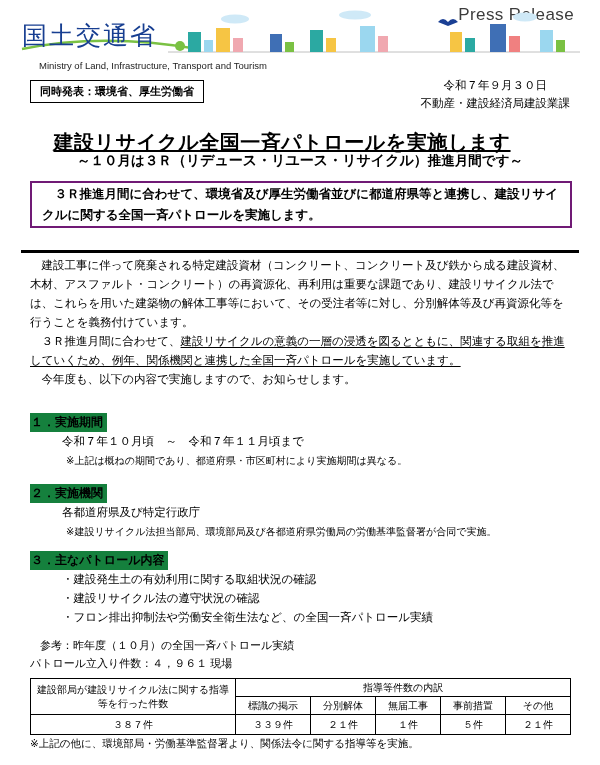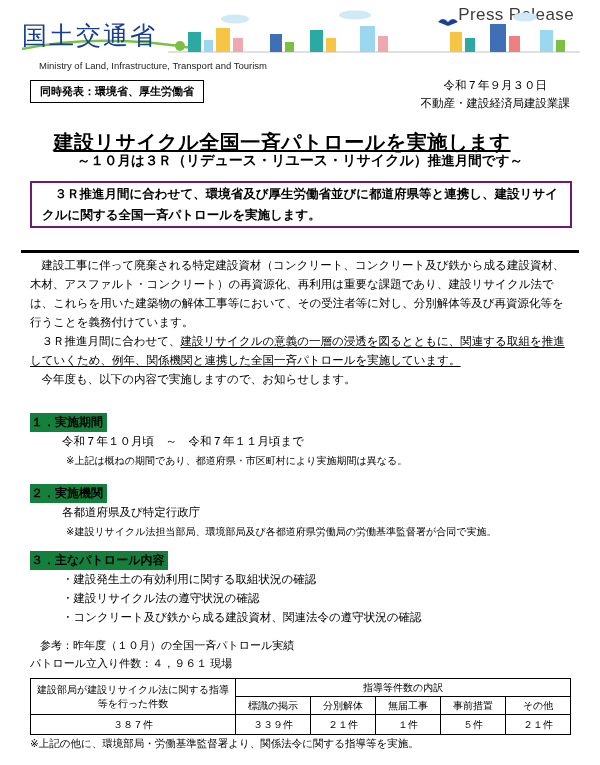--- a/index.html
+++ b/index.html
@@ -98,21 +98,21 @@
   <div class="section sec2">
     <div class="sec-heading"><span class="hl">２．実施機関</span></div>
     <div class="sec-line">各都道府県及び特定行政庁</div>
     <div class="sec-note">※建設リサイクル法担当部局、環境部局及び各都道府県労働局の労働基準監督署が合同で実施。</div>
   </div>
 
   <div class="section sec3">
     <div class="sec-heading"><span class="hl">３．主なパトロール内容</span></div>
     <div class="sec-line">・建設発生土の有効利用に関する取組状況の確認</div>
     <div class="sec-line">・建設リサイクル法の遵守状況の確認</div>
-    <div class="sec-line">・コンクリート及び鉄から成る建設資材、関連法令の遵守状況の確認</div>
+    <div class="sec-line">・フロン排出抑制法や労働安全衛生法など、の全国一斉パトロール実績</div>
   </div>
 
   <div class="reference">
     <div class="ref1">参考：昨年度（１０月）の全国一斉パトロール実績</div>
     <div>パトロール立入り件数：４，９６１ 現場</div>
   </div>
 
   <table class="stats">
     <colgroup>
       <col style="width:205px">

